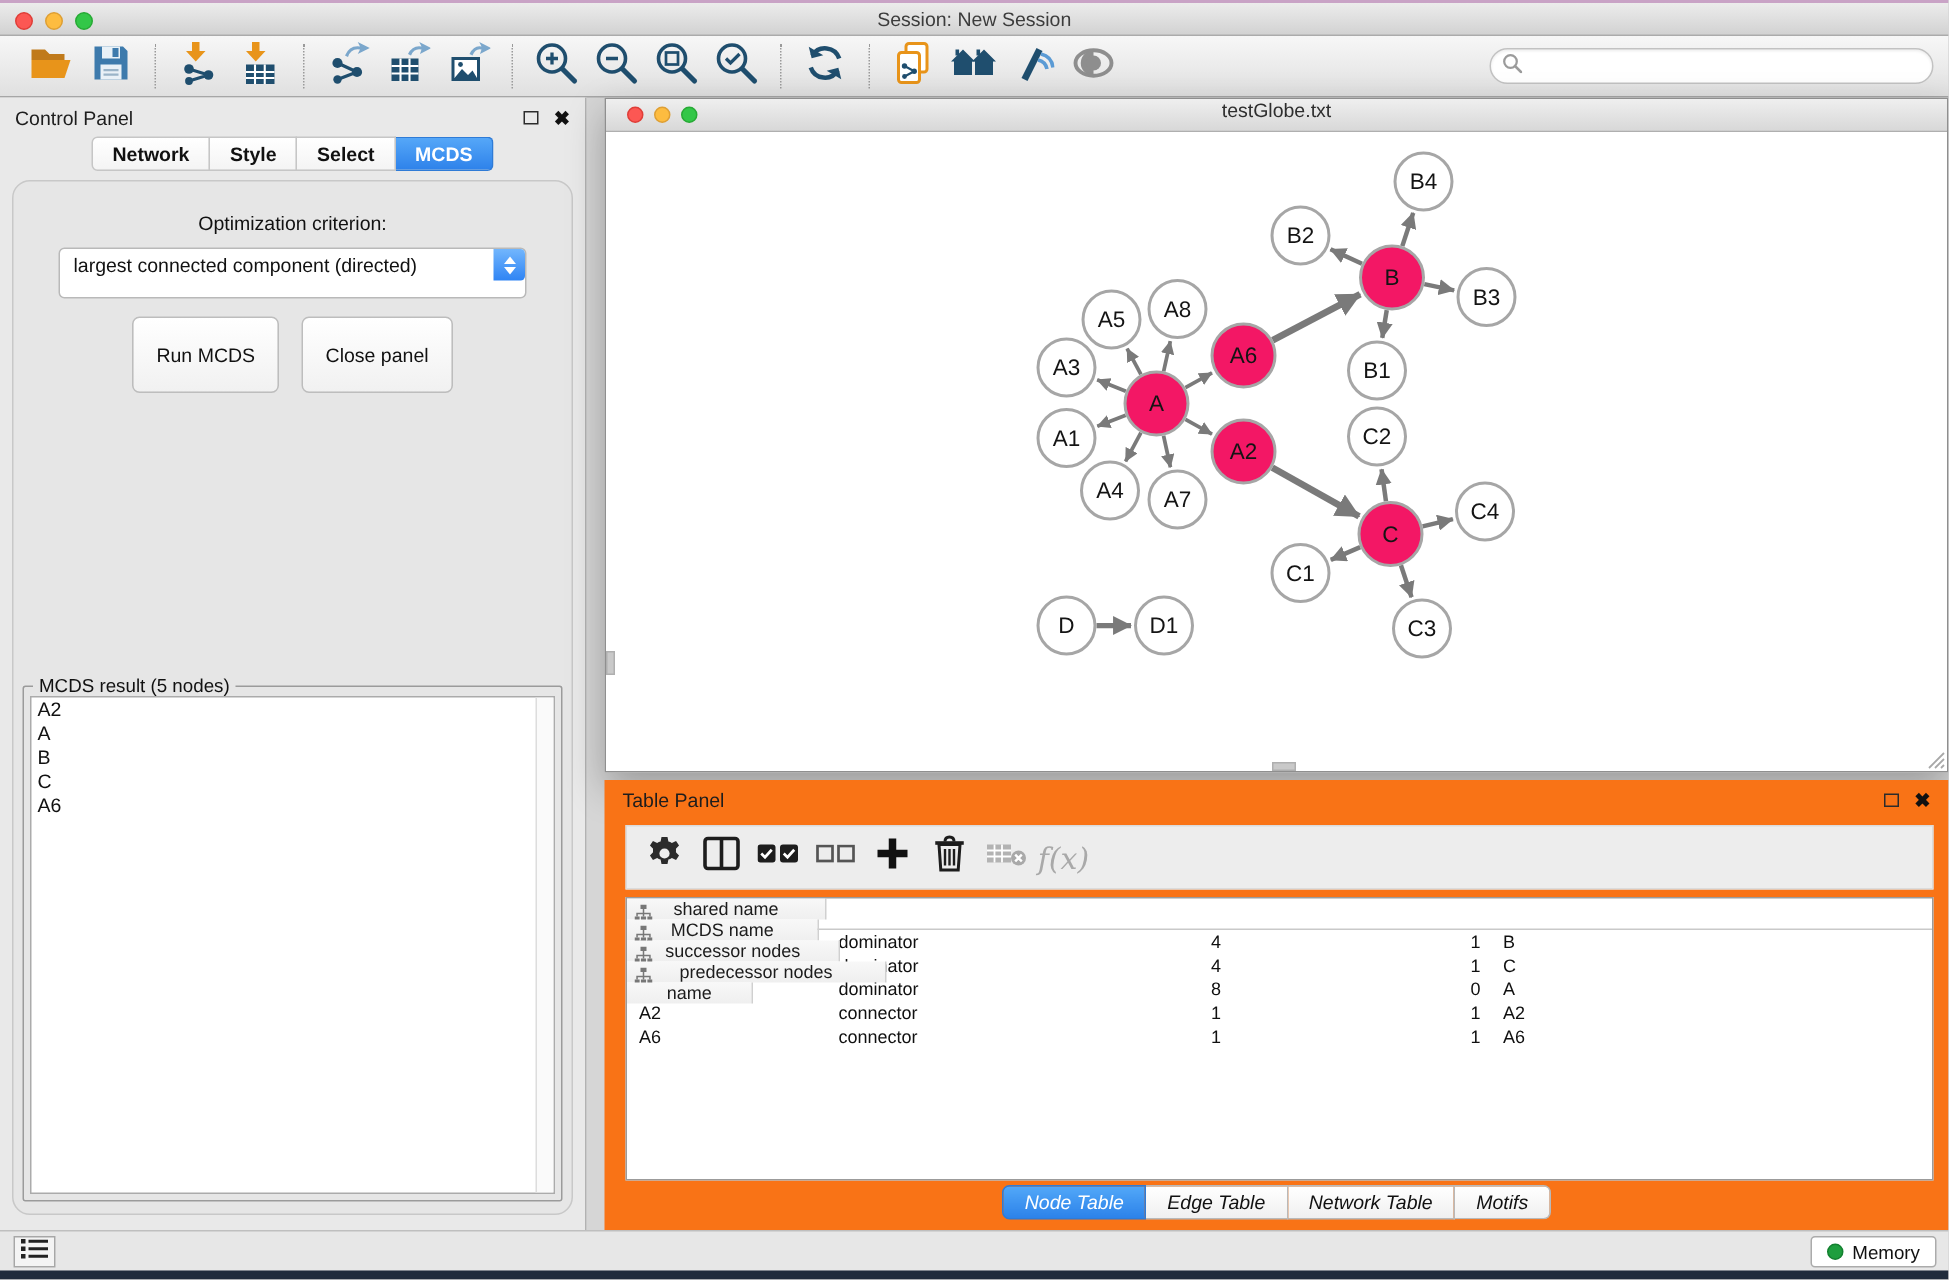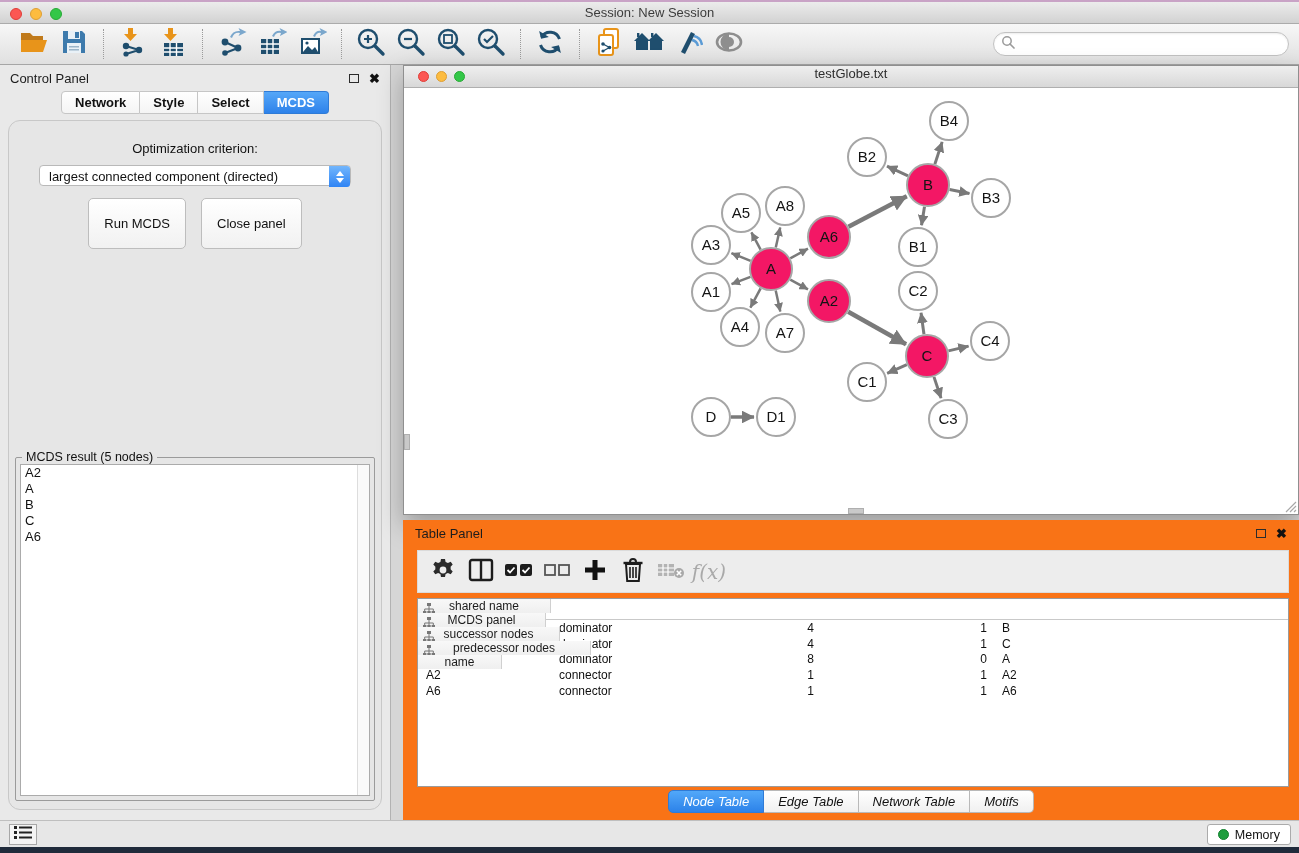--- a/index.html
+++ b/index.html
@@ -37,21 +37,21 @@
   .close-x { font-size:13px; font-weight:bold; color:#111; line-height:1; }
   .cp-tabs { display:flex; justify-content:center; }
   .seg-tab { padding:3px 13px; font-size:13px; background:linear-gradient(#FFFFFF,#F4F4F4);
     border:1px solid #C6C6C6; border-left:none; color:#111;font-weight:bold; }
   .seg-tab:first-child { border-left:1px solid #C6C6C6; border-radius:4px 0 0 4px; }
   .seg-tab:last-child { border-radius:0 4px 4px 0; }
   .seg-tab.selected { background:linear-gradient(#55A7F8,#2E82EA); color:#fff; border-color:#2F7BD6; }
   .cp-inner { position:absolute; left:8px; right:8px; top:55px; bottom:10px;
     background:#E6E6E6; border:1px solid #C8C8C8; border-radius:12px; }
   .opt-label { text-align:center; margin-top:20px; font-size:13px; color:#111; }
-  .combo { position:relative; width:312px; height:21px; margin:9px auto 0; background:#fff;
+  .combo { position:relative; width:312px; height:34px; margin:9px auto 0; background:#fff;
     border:1px solid #B9B9B9; border-radius:4px; font-size:13px; line-height:21px; padding-left:9px; color:#111; }
   .combo .stepper { position:absolute; right:0; top:0; width:21px; height:21px;
     background:linear-gradient(#72B6FD,#2F84F4); border-radius:0 3px 3px 0;
     display:flex; flex-direction:column; align-items:center; justify-content:center; gap:2px; }
   .chev-up { width:0; height:0; border-left:4px solid transparent; border-right:4px solid transparent; border-bottom:5px solid #fff; }
   .chev-dn { width:0; height:0; border-left:4px solid transparent; border-right:4px solid transparent; border-top:5px solid #fff; }
   .cp-buttons { display:flex; justify-content:center; gap:15px; margin-top:12px; }
   .btn { padding:17px 15px; font-size:13px; color:#111; background:linear-gradient(#FFFFFF,#F1F1F1);
     border:1px solid #BDBDBD; border-radius:5px; }
   .result-box { position:absolute; left:6px; right:6px; top:336px; bottom:8px;
@@ -555,21 +555,21 @@
         <div class="th" style="width: 128px;">
           <span class="hicon"><svg width="12" height="12" viewBox="0 0 12 12">
               <g fill="#777">
                 <rect x="4" y="0" width="4" height="3"></rect>
                 <rect x="0" y="8" width="3.4" height="3.4"></rect>
                 <rect x="4.3" y="8" width="3.4" height="3.4"></rect>
                 <rect x="8.6" y="8" width="3.4" height="3.4"></rect>
               </g>
               <path d="M6 3 v3 M1.7 8 V6 h8.6 v2 M6 6 v2" stroke="#777" stroke-width="1" fill="none"></path>
             </svg></span>
-          <span>MCDS panel</span>
+          <span>MCDS name</span>
         </div>
         <div class="th" style="width: 142px;">
           <span class="hicon"><svg width="12" height="12" viewBox="0 0 12 12">
               <g fill="#777">
                 <rect x="4" y="0" width="4" height="3"></rect>
                 <rect x="0" y="8" width="3.4" height="3.4"></rect>
                 <rect x="4.3" y="8" width="3.4" height="3.4"></rect>
                 <rect x="8.6" y="8" width="3.4" height="3.4"></rect>
               </g>
               <path d="M6 3 v3 M1.7 8 V6 h8.6 v2 M6 6 v2" stroke="#777" stroke-width="1" fill="none"></path>

